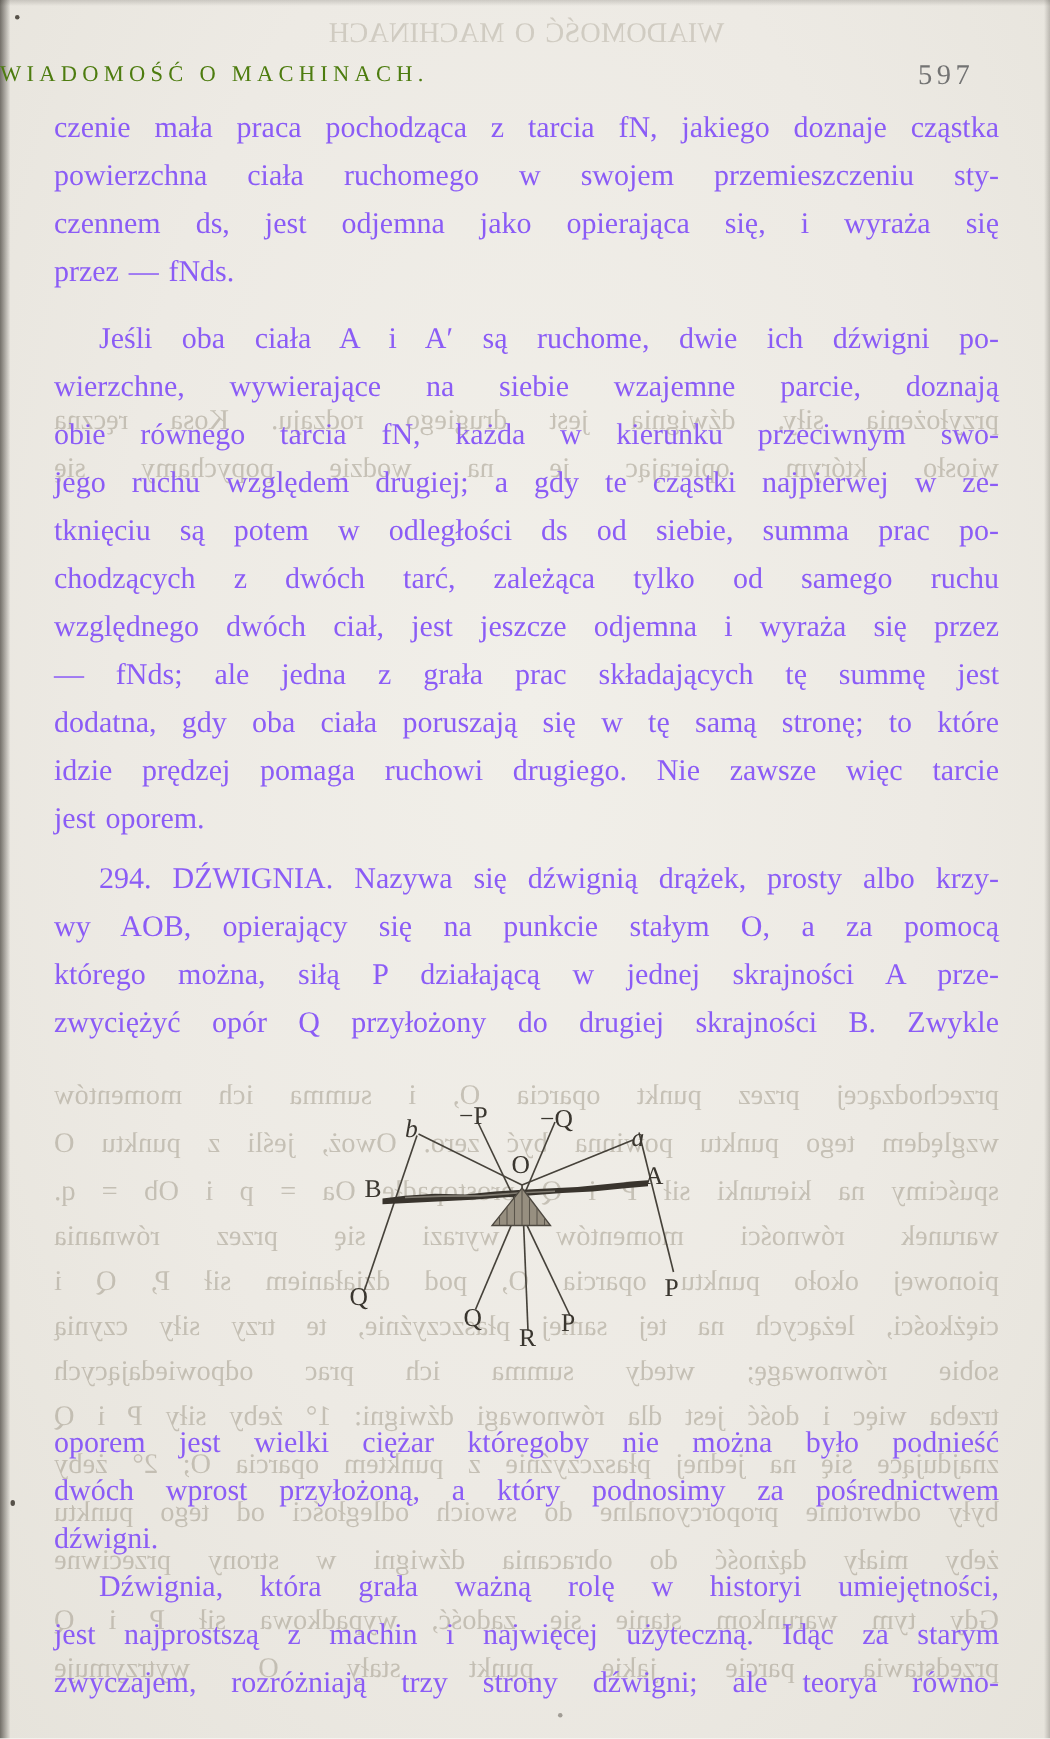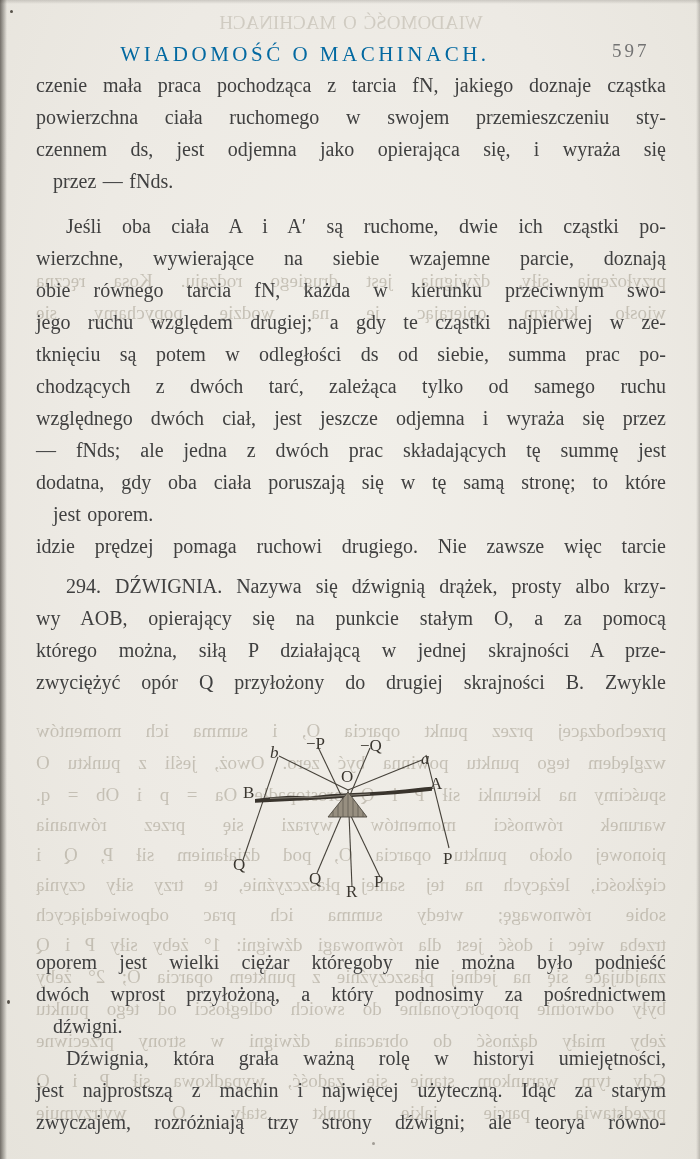--- a/index.html
+++ b/index.html
@@ -13,30 +13,30 @@
   
   .edge-left{position:absolute;left:0;top:0;bottom:0;width:7px;
     background:linear-gradient(to right, rgba(52,48,42,.65), rgba(52,48,42,0));}
   .edge-right{position:absolute;right:0;top:0;bottom:0;width:4px;
     background:linear-gradient(to left, rgba(52,48,42,.25), rgba(52,48,42,0));}
   .edge-top{position:absolute;left:0;top:0;right:0;height:4px;
     background:linear-gradient(to bottom, rgba(52,48,42,.18), rgba(52,48,42,0));}
   .speck{position:absolute;background:#57524a;border-radius:50%;}
 
   
-  .running-title{position:absolute;top:42px;left:0;width:610px;text-align:center;
-    font-size:21px;letter-spacing:3.5px;color:#0369a1;font-variant:small-caps;}
+  .running-title{position:absolute;top:42px;left:0;width:610px;
+    font-size:15px;letter-spacing:3.5px;color:#4d7c0f;font-variant:small-caps;}
   .page-number{position:absolute;top:40px;left:612px;width:60px;
     font-size:19px;letter-spacing:3px;color:#737373;}
 
   
-  .para{position:absolute;left:36px;width:630px;font-size:20px;color:#404040;}
+  .para{position:absolute;left:36px;width:630px;font-size:20px;color:#8b5cf6;}
   .para .tline{height:32px;line-height:30px;text-align:justify;text-align-last:justify;
     word-spacing:1.5px;white-space:nowrap;overflow:visible;}
-  .para .tline.short{text-align-last:left;margin-left:17px;}
+  .para .tline.short{text-align-last:left;}
   .para .tline.indent{text-indent:30px;}
   #para1{top:70px;}
   #para2{top:211px;}
   #para3a{top:571px;}
   #para3b{top:947px;}
   #para4{top:1043px;}
 
   
   .bleed{position:absolute;left:36px;width:630px;transform:scaleX(-1);
     font-size:19px;line-height:26px;color:#a59e8f;opacity:.55;
@@ -83,31 +83,31 @@
 <div class="page-number">597</div>
 
 <div class="para" id="para1">
     <div class="tline">czenie mała praca pochodząca z tarcia fN, jakiego doznaje cząstka</div>
     <div class="tline">powierzchna ciała ruchomego w swojem przemieszczeniu sty-</div>
     <div class="tline">czennem ds, jest odjemna jako opierająca się, i wyraża się</div>
     <div class="tline short">przez — fNds.</div>
   </div>
 
 <div class="para" id="para2">
-    <div class="tline indent">Jeśli oba ciała A i A′ są ruchome, dwie ich cząstki po-</div>
+    <div class="tline indent">Jeśli oba ciała A i A′ są ruchome, dwie ich dźwigni po-</div>
     <div class="tline">wierzchne, wywierające na siebie wzajemne parcie, doznają</div>
     <div class="tline">obie równego tarcia fN, każda w kierunku przeciwnym swo-</div>
     <div class="tline">jego ruchu względem drugiej; a gdy te cząstki najpierwej w ze-</div>
     <div class="tline">tknięciu są potem w odległości ds od siebie, summa prac po-</div>
     <div class="tline">chodzących z dwóch tarć, zależąca tylko od samego ruchu</div>
     <div class="tline">względnego dwóch ciał, jest jeszcze odjemna i wyraża się przez</div>
-    <div class="tline">— fNds; ale jedna z dwóch prac składających tę summę jest</div>
+    <div class="tline">— fNds; ale jedna z grała prac składających tę summę jest</div>
     <div class="tline">dodatna, gdy oba ciała poruszają się w tę samą stronę; to które</div>
+    <div class="tline">idzie prędzej pomaga ruchowi drugiego. Nie zawsze więc tarcie</div>
     <div class="tline short">jest oporem.</div>
-    <div class="tline">idzie prędzej pomaga ruchowi drugiego. Nie zawsze więc tarcie</div>
   </div>
 
 <div class="para" id="para3a">
     <div class="tline indent">294. DŹWIGNIA. Nazywa się dźwignią drążek, prosty albo krzy-</div>
     <div class="tline">wy AOB, opierający się na punkcie stałym O, a za pomocą</div>
     <div class="tline">którego można, siłą P działającą w jednej skrajności A prze-</div>
     <div class="tline">zwyciężyć opór Q przyłożony do drugiej skrajności B. Zwykle</div>
   </div>
 
 <div class="figure-wrap">

